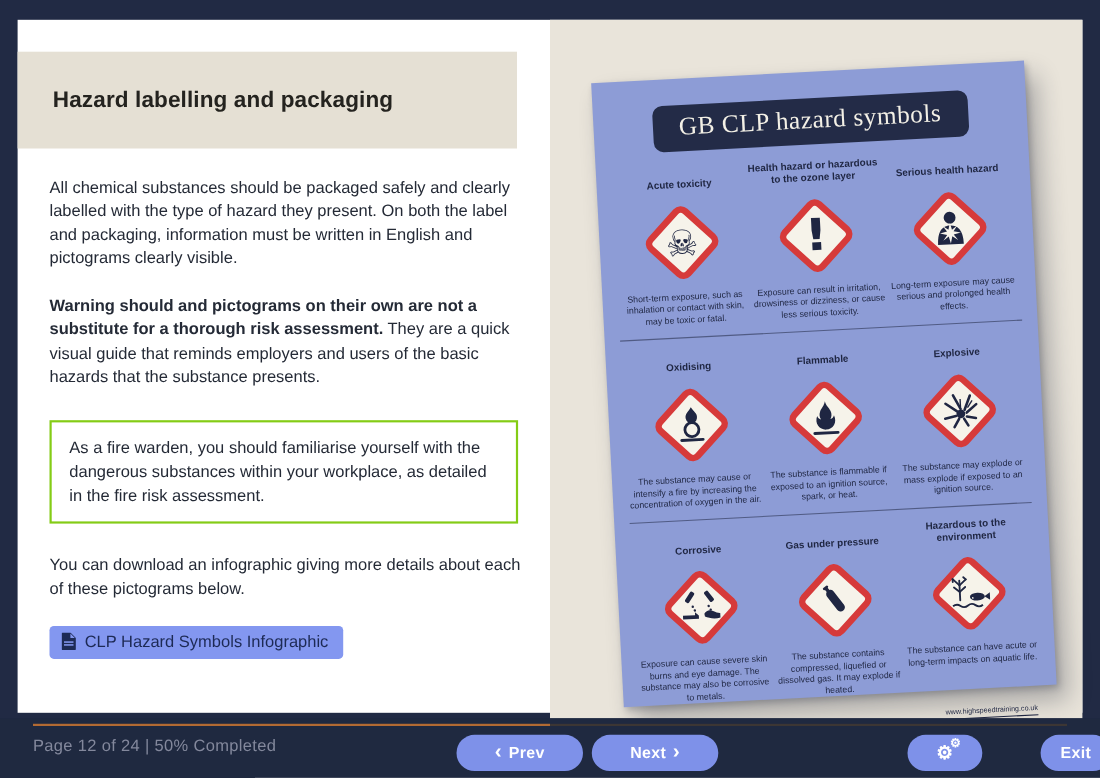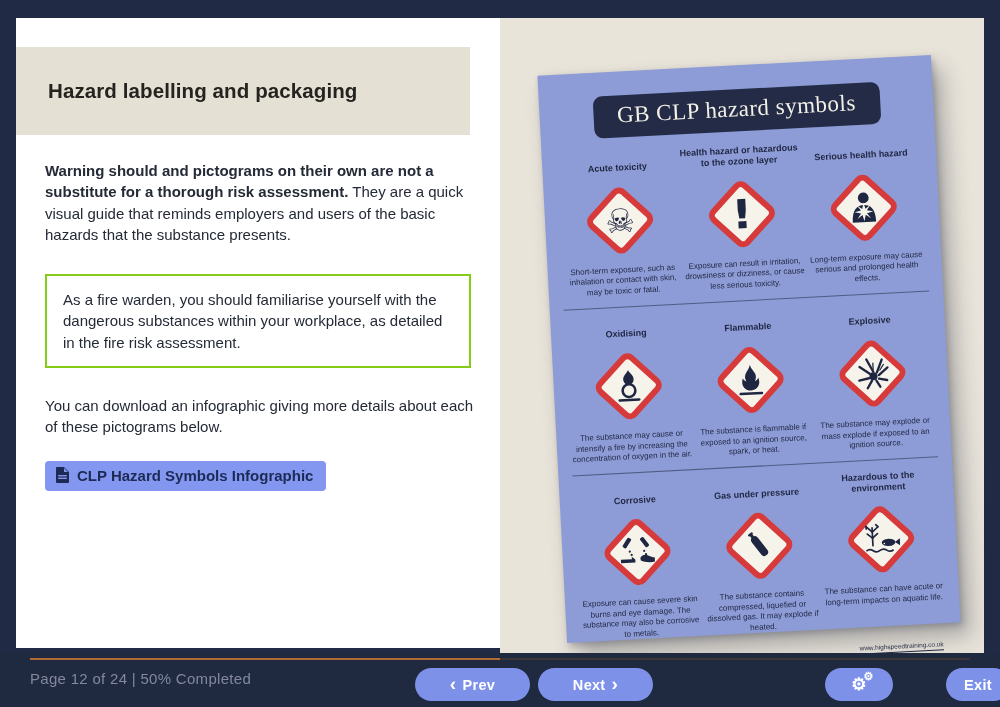--- a/index.html
+++ b/index.html
@@ -10,21 +10,21 @@
   .stage { position:absolute; left:16px; top:18px; width:968px; height:630px; background:#ffffff; }
   .right-bg { position:absolute; left:484px; top:0; width:484px; height:635px; background:#e9e4da; }
 
   
   .title-bar { position:absolute; left:0; top:29px; width:454px; height:88px; background:#e5e0d4; display:flex; align-items:center; }
   .title-bar h1 { font-size:20.5px; font-weight:bold; color:#24231f; padding-left:32px; letter-spacing:0.1px; }
 
   .text-col { position:absolute; left:29px; top:142px; width:430px; color:#242a36; font-size:15px; line-height:1.42; }
   .text-col p { margin-bottom:23px; }
   .callout { border:2px solid #84cc16; background:#ffffff; padding:13px 16px; margin:29px 0 27px 0; width:426px; }
-  .dl-btn { display:inline-flex; align-items:center; gap:8px; background:#8397f0; color:#1d2a55; font-size:15px; font-weight:bold;
+  .dl-btn { display:inline-flex; align-items:center; gap:8px; background:#8397f0; color:#1d2a55; font-size:15px; font-weight:normal;
             border:none; border-radius:4px; padding:6px 13px 7px 11px; margin-top:0px; cursor:pointer; }
   .dl-btn svg { display:block; }
 
   
   .poster { position:absolute; left:536px; top:47px; width:394px; height:568px; background:#8d9cd6;
             transform:rotate(-3deg); box-shadow:10px 14px 22px rgba(35,40,60,0.32), 2px 3px 6px rgba(35,40,60,0.25);
             color:#1f2642; }
   .pbanner { margin:24px auto 0 auto; width:fit-content; background:#232b47; color:#f3f0e6; border-radius:9px;
              padding:7px 24px 9px 24px; font-family:"Liberation Serif", serif; font-size:23px; letter-spacing:0.5px; }
   .pgrid { padding:8px 14px 0 14px; }
@@ -67,20 +67,21 @@
 <body>
 
 <div class="stage">
   <div class="right-bg"></div>
 
   <div class="title-bar">
     <h1>Hazard labelling and packaging</h1>
   </div>
 
   <div class="text-col">
+    <p>All chemical substances should be packaged safely and clearly labelled with the type of hazard they present. On both the label and packaging, information must be written in English and pictograms clearly visible.</p>
     <p><strong>Warning should and pictograms on their own are not a substitute for a thorough risk assessment.</strong><span> They are a quick visual guide that reminds employers and users of the basic hazards that the substance presents.</span></p>
     <div class="callout">
       <span>As a fire warden, you should familiarise yourself with the dangerous substances within your workplace, as detailed in the fire risk assessment.</span>
     </div>
     <p>You can download an infographic giving more details about each of these pictograms below.</p>
     <button class="dl-btn">
       <span>
           <svg width="13" height="16" viewBox="0 0 13 16">
             <path d="M1 0 H8 L13 5 V15 A1 1 0 0 1 12 16 H1 A1 1 0 0 1 0 15 V1 A1 1 0 0 1 1 0 Z M8 1 V5 H12 Z" fill="#1d2a55"></path>
             <rect x="2.2" y="8" width="8.6" height="1.4" fill="#8397f0"></rect>

